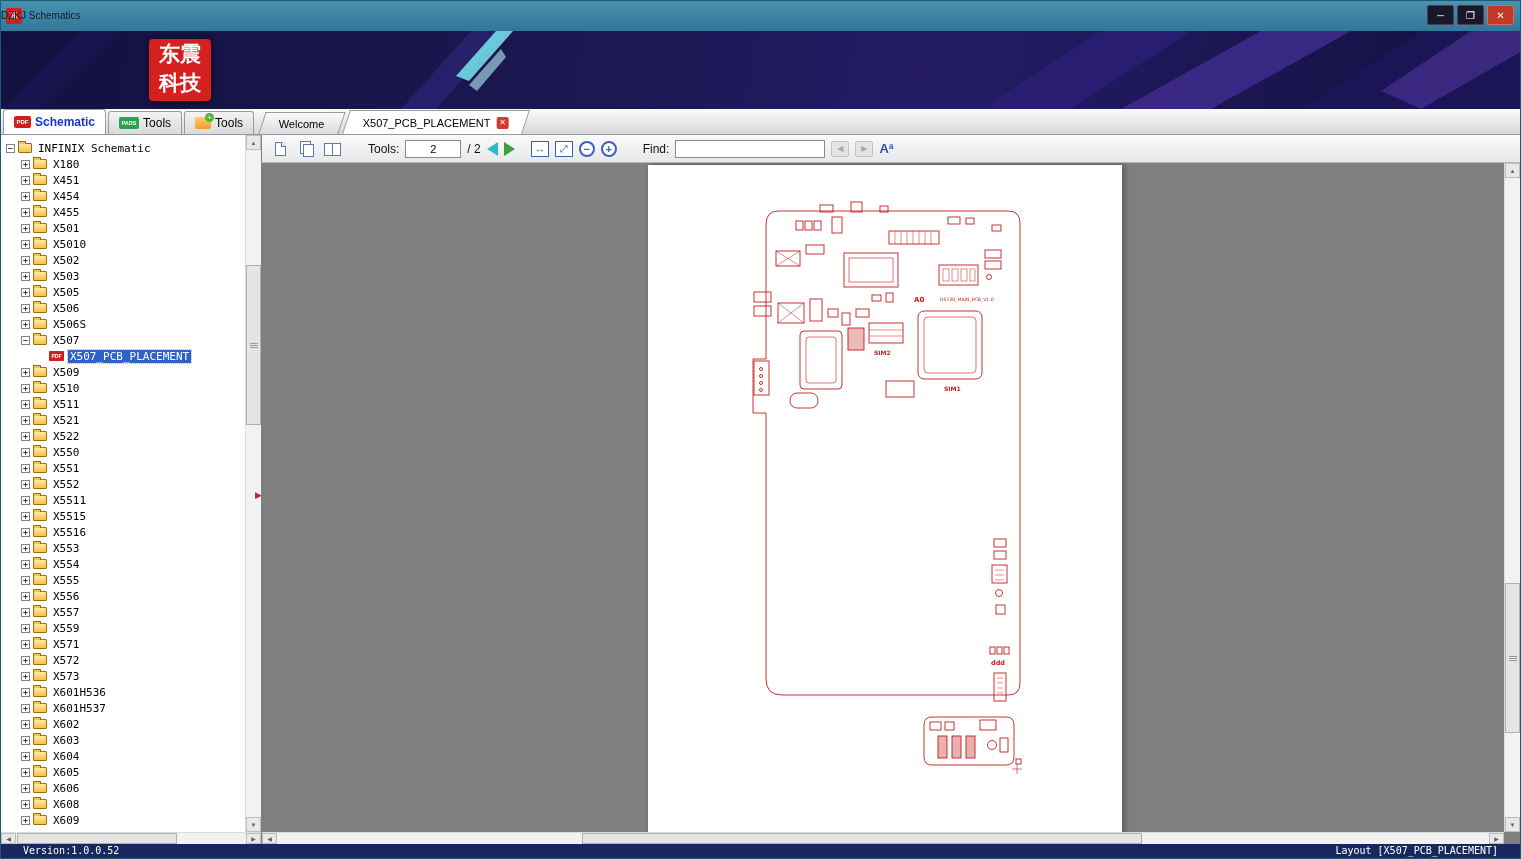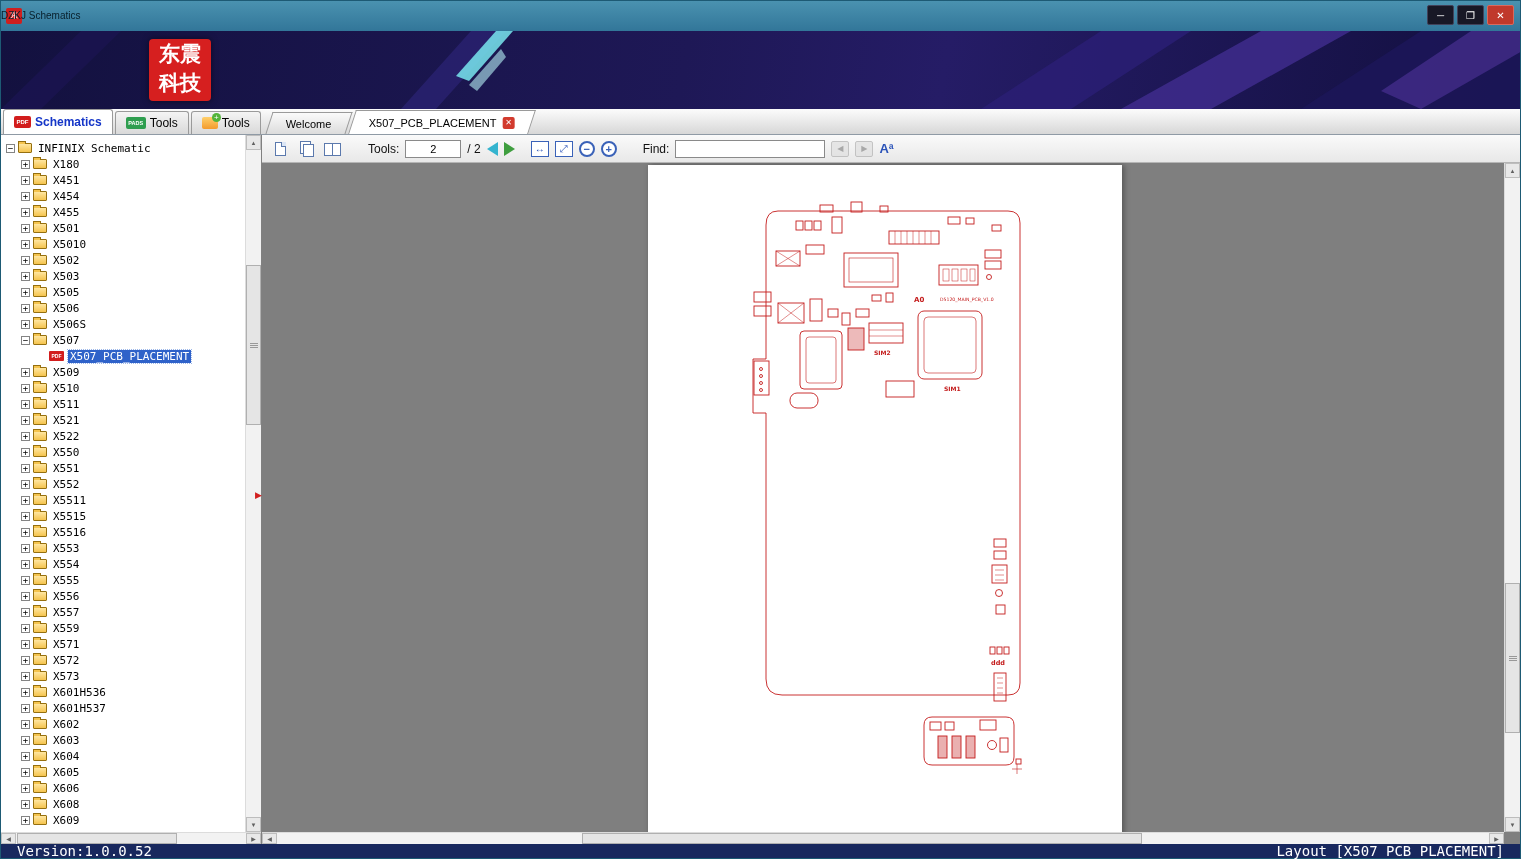--- a/index.html
+++ b/index.html
@@ -85,21 +85,21 @@
   .tri-next{width:0;height:0;border-style:solid;border-width:7px 0 7px 11px;border-color:transparent transparent transparent #3f9e3f}
   .zb{width:18px;height:16px;border:1px solid #3a62b8;background:#fff;color:#2a52b8;font-size:10px;line-height:14px;text-align:center}
   .zc{width:16px;height:16px;border:2px solid #3a62b8;border-radius:50%;color:#3a62b8;font-weight:bold;font-size:11px;line-height:12px;text-align:center;background:#fff}
   .fn{width:18px;height:16px;background:#e0e0e0;border:1px solid #b0b0b0;color:#8a8a8a;font-size:8px;display:flex;align-items:center;justify-content:center;border-radius:2px;opacity:.7}
   .mc{color:#2a52b8;font-weight:bold;font-size:13px}
   .viewer{flex:1;background:#7f7f7f;position:relative;overflow:hidden}
   .page{position:absolute;left:386px;top:2px;width:474px;height:671px;background:#fff;box-shadow:2px 0 6px rgba(0,0,0,.35)}
   .page svg{width:100%;height:100%;display:block}
 
   
-  .statusbar{height:14px;background:#18285e;color:#fff;display:flex;align-items:center;justify-content:space-between;padding:0 16px;font-family:"DejaVu Sans Mono",monospace;font-size:14px;line-height:14px;flex:none}
+  .statusbar{height:14px;background:#18285e;color:#fff;display:flex;align-items:center;justify-content:space-between;padding:0 22px;font-family:"DejaVu Sans Mono",monospace;font-size:10px;line-height:14px;flex:none}
 </style>
 </head>
 <body>
 
 <div class="window">
 
   <div class="titlebar">
     <span class="app-icon">东</span>
     <span class="title">DZKJ Schematics</span>
     <div class="win-controls">
@@ -124,21 +124,21 @@
       <div class="logo">
         <div>东震</div>
         <div>科技</div>
       </div>
     </div>
   </div>
 
   <div class="tabbar">
     <div class="mode-tab active">
       <span class="icon-pdf">PDF</span>
-      <span>Schematics</span>
+      <span>Schematic</span>
     </div>
     <div class="mode-tab">
       <span class="icon-pads">PADS</span>
       <span>Tools</span>
     </div>
     <div class="mode-tab">
       <span class="icon-share"></span>
       <span>Tools</span>
     </div>
     <div class="doc-tabs">

